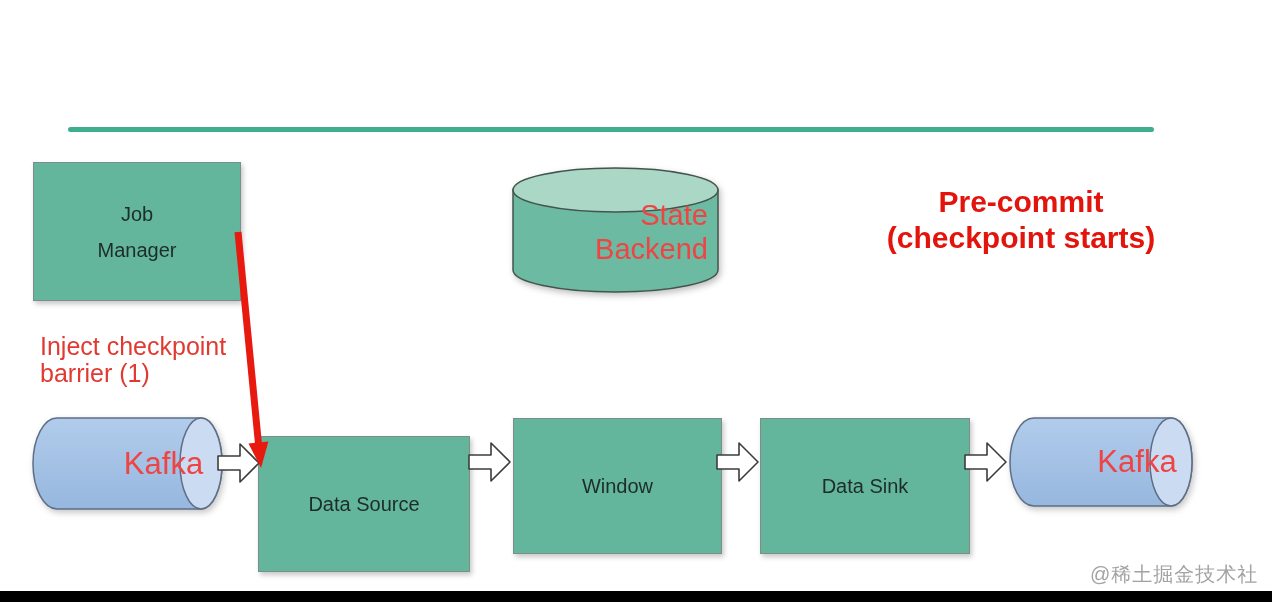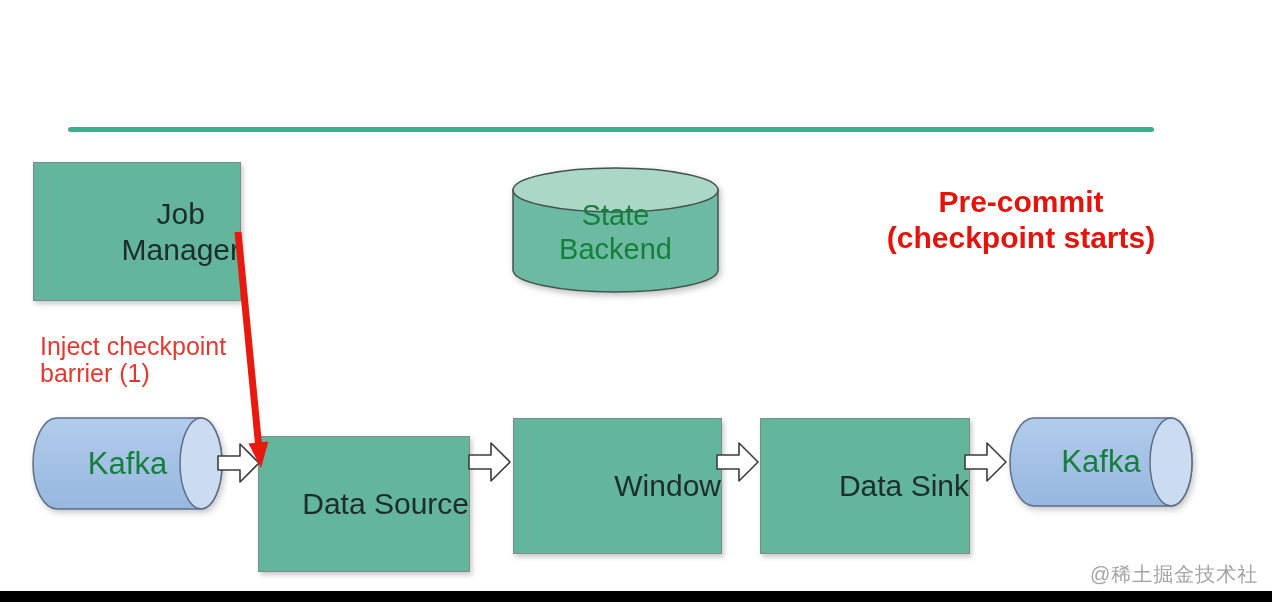--- a/index.html
+++ b/index.html
@@ -12,31 +12,31 @@
     font-size:58px; font-weight:800; letter-spacing:-1px; color:#1a1a1a;
     white-space:nowrap;
   }
   .rule {
     position:absolute; left:68px; top:127px; width:1086px; height:5px;
     background:var(--c-accent_teal, #3fae8e); border-radius:3px;
   }
   .gbox {
     position:absolute; background:var(--c-node_green, #63b59b);
     border:1px solid #7e8d88; box-shadow:2px 3px 5px rgba(0,0,0,.22);
-    display:flex; align-items:center; justify-content:flex-end; text-align:center;
-    color:#1d2d27; font-size:30px; line-height:36px; white-space:pre-line;
+    display:flex; align-items:center; justify-content:center; text-align:center;
+    color:#1d2d27; font-size:20px; line-height:36px; white-space:pre-line;
   }
   #box-job-manager { left:33px;  top:162px; width:206px; height:137px; }
   #box-data-source { left:258px; top:436px; width:210px; height:134px; }
   #box-window      { left:513px; top:418px; width:207px; height:134px; }
   #box-data-sink   { left:760px; top:418px; width:208px; height:134px; }
 
   .cyl-label {
     position:absolute; display:flex; align-items:center; justify-content:center;
-    text-align:center; color:#15803d; white-space:pre-line;
+    text-align:right; color:#ef4444; white-space:pre-line;padding-left:36px;
   }
   #label-state-backend { left:513px; top:170px; width:205px; height:124px; font-size:29px; line-height:34px; }
   #label-kafka-source  { left:33px;  top:418px; width:189px; height:91px;  font-size:31px; }
   #label-kafka-sink    { left:1010px;top:418px; width:182px; height:88px;  font-size:31px; }
 
   .pre-commit {
     position:absolute; left:841px; top:184px; width:360px; text-align:center;
     color:var(--c-alert_red, #e2140c); font-weight:700; font-size:30px; line-height:36px;
   }
   .inject {

